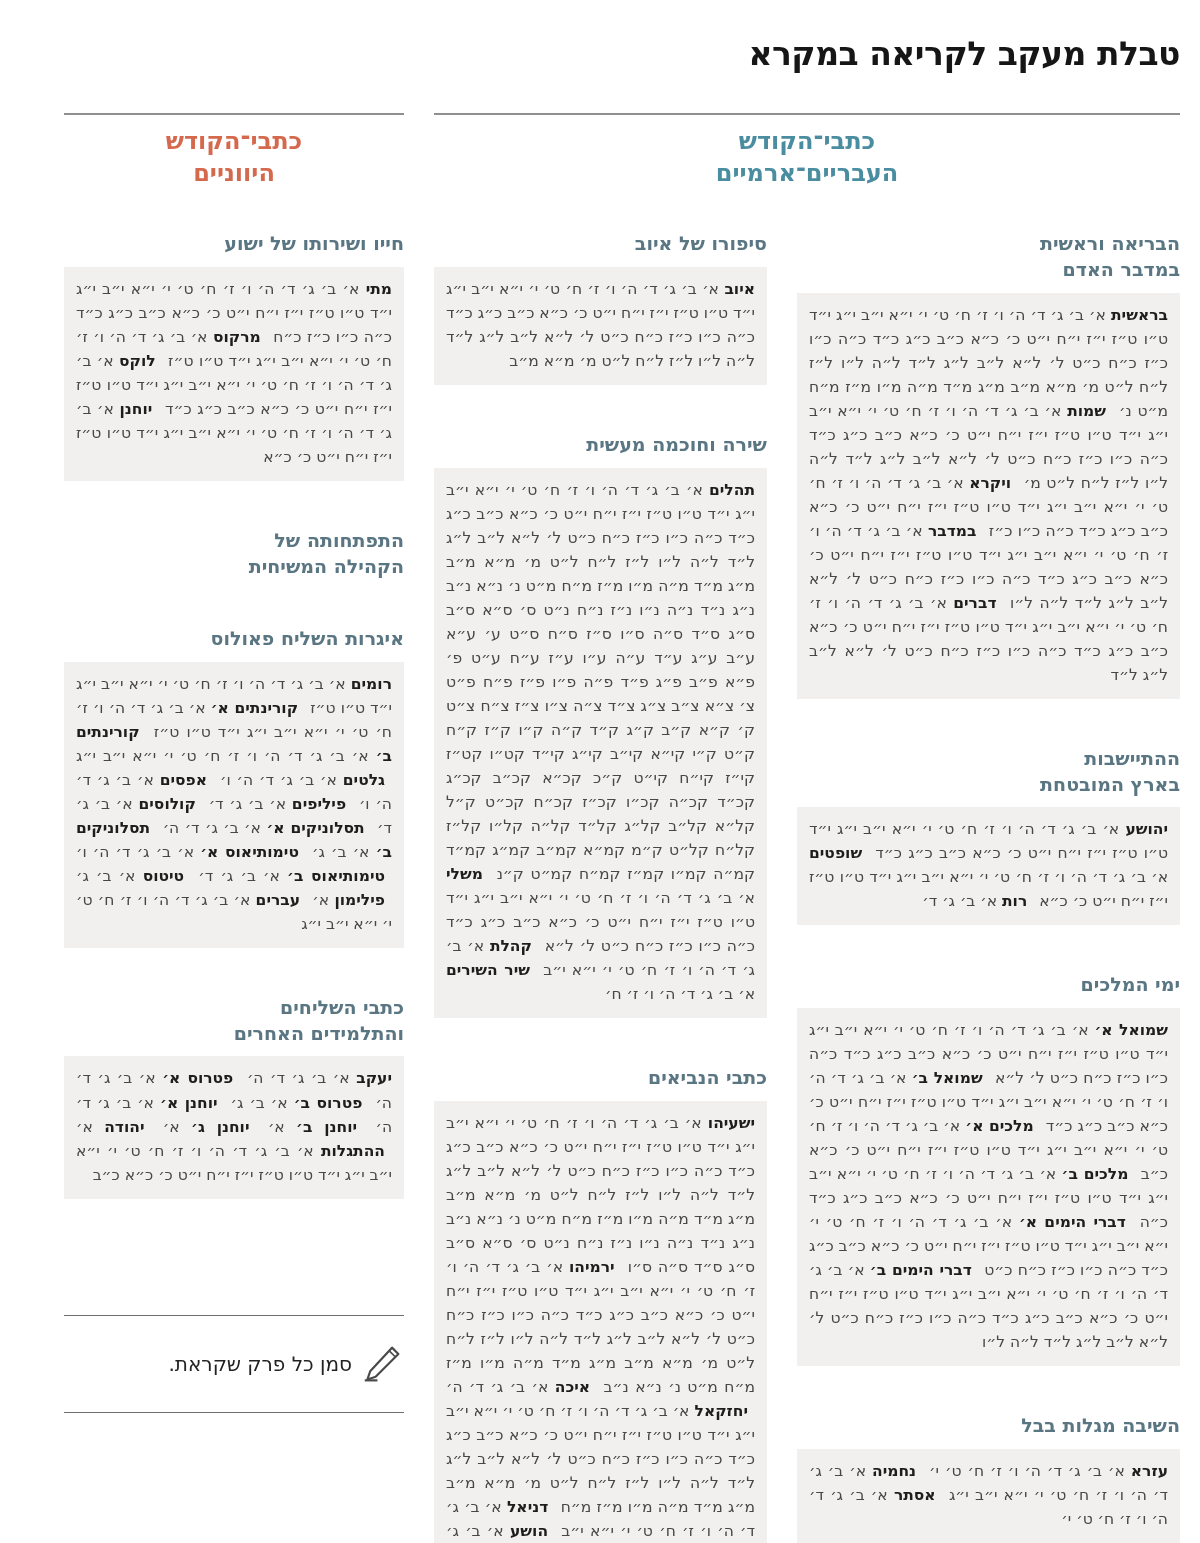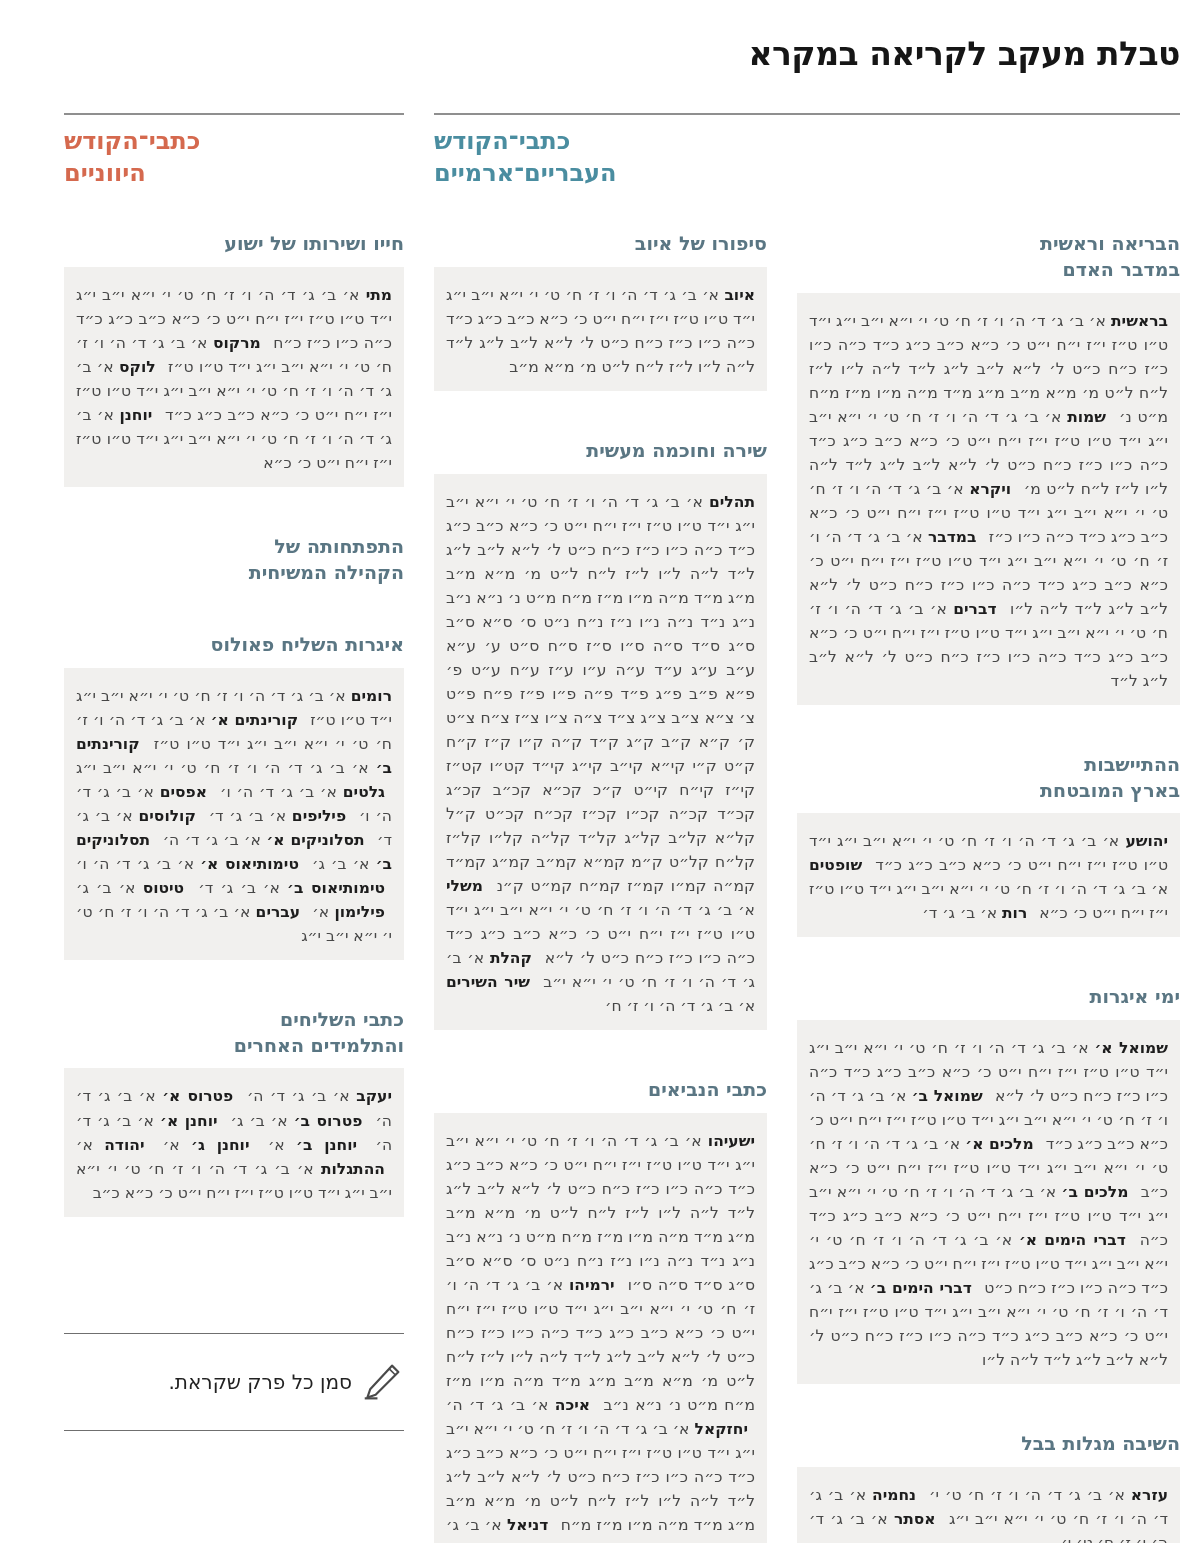--- a/index.html
+++ b/index.html
@@ -26,37 +26,37 @@
     letter-spacing:-0.5px;
   }
   .header-row{
     display:flex;gap:30px;margin-top:40px;
   }
   .hgroup{border-top:2px solid var(--rule);padding-top:11px;}
   .hgroup-heb{width:746px;}
   .hgroup-grk{width:340px;}
   .col-header{
     margin:0;font-size:24px;font-weight:700;line-height:1.32;
-    white-space:pre-line;text-align:left;
+    white-space:pre-line;text-align:center;
   }
   .col-header.heb{color:var(--hebrew-header);}
   .col-header.grk{color:var(--greek-header);}
   .columns{display:flex;gap:30px;margin-top:42px;}
   .col{flex:none;}
   .col-hebrew{width:383px;}
   .col-middle{width:333px;}
   .col-greek{width:340px;}
   section.section{margin:0 0 47px 0;}
   h3.sec-title{
     margin:0 0 10px 0;color:var(--section-header);
     font-size:19px;font-weight:700;line-height:1.35;white-space:pre-line;
   }
   .block{
     background:var(--block-bg);
-    padding:16px 12px 12px 12px;
+    padding:10px 12px 12px 12px;
     font-size:15.5px;line-height:1.55;color:var(--body-text);
     text-align:justify;
   }
   .bname{font-weight:700;color:var(--book-name);}
   .book + .book, .bgap{padding-right:7px;}
   .footer-note{
     margin-top:116px;
     border-top:1px solid var(--note-rule);
     border-bottom:1px solid var(--note-rule);
     padding:28px 2px;
@@ -90,21 +90,21 @@
             <h3 class="sec-title">הבריאה וראשית
 במדבר האדם</h3>
             <div class="block"><span class="book"><b class="bname">בראשית</b><span class="chapters"> א׳ ב׳ ג׳ ד׳ ה׳ ו׳ ז׳ ח׳ ט׳ י׳ י״א י״ב י״ג י״ד ט״ו ט״ז י״ז י״ח י״ט כ׳ כ״א כ״ב כ״ג כ״ד כ״ה כ״ו כ״ז כ״ח כ״ט ל׳ ל״א ל״ב ל״ג ל״ד ל״ה ל״ו ל״ז ל״ח ל״ט מ׳ מ״א מ״ב מ״ג מ״ד מ״ה מ״ו מ״ז מ״ח מ״ט נ׳</span></span> <span class="book"><b class="bname">שמות</b><span class="chapters"> א׳ ב׳ ג׳ ד׳ ה׳ ו׳ ז׳ ח׳ ט׳ י׳ י״א י״ב י״ג י״ד ט״ו ט״ז י״ז י״ח י״ט כ׳ כ״א כ״ב כ״ג כ״ד כ״ה כ״ו כ״ז כ״ח כ״ט ל׳ ל״א ל״ב ל״ג ל״ד ל״ה ל״ו ל״ז ל״ח ל״ט מ׳</span></span> <span class="book"><b class="bname">ויקרא</b><span class="chapters"> א׳ ב׳ ג׳ ד׳ ה׳ ו׳ ז׳ ח׳ ט׳ י׳ י״א י״ב י״ג י״ד ט״ו ט״ז י״ז י״ח י״ט כ׳ כ״א כ״ב כ״ג כ״ד כ״ה כ״ו כ״ז</span></span> <span class="book"><b class="bname">במדבר</b><span class="chapters"> א׳ ב׳ ג׳ ד׳ ה׳ ו׳ ז׳ ח׳ ט׳ י׳ י״א י״ב י״ג י״ד ט״ו ט״ז י״ז י״ח י״ט כ׳ כ״א כ״ב כ״ג כ״ד כ״ה כ״ו כ״ז כ״ח כ״ט ל׳ ל״א ל״ב ל״ג ל״ד ל״ה ל״ו</span></span> <span class="book"><b class="bname">דברים</b><span class="chapters"> א׳ ב׳ ג׳ ד׳ ה׳ ו׳ ז׳ ח׳ ט׳ י׳ י״א י״ב י״ג י״ד ט״ו ט״ז י״ז י״ח י״ט כ׳ כ״א כ״ב כ״ג כ״ד כ״ה כ״ו כ״ז כ״ח כ״ט ל׳ ל״א ל״ב ל״ג ל״ד</span></span></div>
           </section>
           <section class="section">
             <h3 class="sec-title">ההתיישבות
 בארץ המובטחת</h3>
             <div class="block"><span class="book"><b class="bname">יהושע</b><span class="chapters"> א׳ ב׳ ג׳ ד׳ ה׳ ו׳ ז׳ ח׳ ט׳ י׳ י״א י״ב י״ג י״ד ט״ו ט״ז י״ז י״ח י״ט כ׳ כ״א כ״ב כ״ג כ״ד</span></span> <span class="book"><b class="bname">שופטים</b><span class="chapters"> א׳ ב׳ ג׳ ד׳ ה׳ ו׳ ז׳ ח׳ ט׳ י׳ י״א י״ב י״ג י״ד ט״ו ט״ז י״ז י״ח י״ט כ׳ כ״א</span></span> <span class="book"><b class="bname">רות</b><span class="chapters"> א׳ ב׳ ג׳ ד׳</span></span></div>
           </section>
           <section class="section">
-            <h3 class="sec-title">ימי איגרות</h3>
+            <h3 class="sec-title">ימי המלכים</h3>
             <div class="block"><span class="book"><b class="bname">שמואל א׳</b><span class="chapters"> א׳ ב׳ ג׳ ד׳ ה׳ ו׳ ז׳ ח׳ ט׳ י׳ י״א י״ב י״ג י״ד ט״ו ט״ז י״ז י״ח י״ט כ׳ כ״א כ״ב כ״ג כ״ד כ״ה כ״ו כ״ז כ״ח כ״ט ל׳ ל״א</span></span> <span class="book"><b class="bname">שמואל ב׳</b><span class="chapters"> א׳ ב׳ ג׳ ד׳ ה׳ ו׳ ז׳ ח׳ ט׳ י׳ י״א י״ב י״ג י״ד ט״ו ט״ז י״ז י״ח י״ט כ׳ כ״א כ״ב כ״ג כ״ד</span></span> <span class="book"><b class="bname">מלכים א׳</b><span class="chapters"> א׳ ב׳ ג׳ ד׳ ה׳ ו׳ ז׳ ח׳ ט׳ י׳ י״א י״ב י״ג י״ד ט״ו ט״ז י״ז י״ח י״ט כ׳ כ״א כ״ב</span></span> <span class="book"><b class="bname">מלכים ב׳</b><span class="chapters"> א׳ ב׳ ג׳ ד׳ ה׳ ו׳ ז׳ ח׳ ט׳ י׳ י״א י״ב י״ג י״ד ט״ו ט״ז י״ז י״ח י״ט כ׳ כ״א כ״ב כ״ג כ״ד כ״ה</span></span> <span class="book"><b class="bname">דברי הימים א׳</b><span class="chapters"> א׳ ב׳ ג׳ ד׳ ה׳ ו׳ ז׳ ח׳ ט׳ י׳ י״א י״ב י״ג י״ד ט״ו ט״ז י״ז י״ח י״ט כ׳ כ״א כ״ב כ״ג כ״ד כ״ה כ״ו כ״ז כ״ח כ״ט</span></span> <span class="book"><b class="bname">דברי הימים ב׳</b><span class="chapters"> א׳ ב׳ ג׳ ד׳ ה׳ ו׳ ז׳ ח׳ ט׳ י׳ י״א י״ב י״ג י״ד ט״ו ט״ז י״ז י״ח י״ט כ׳ כ״א כ״ב כ״ג כ״ד כ״ה כ״ו כ״ז כ״ח כ״ט ל׳ ל״א ל״ב ל״ג ל״ד ל״ה ל״ו</span></span></div>
           </section>
           <section class="section">
             <h3 class="sec-title">השיבה מגלות בבל</h3>
             <div class="block"><span class="book"><b class="bname">עזרא</b><span class="chapters"> א׳ ב׳ ג׳ ד׳ ה׳ ו׳ ז׳ ח׳ ט׳ י׳</span></span> <span class="book"><b class="bname">נחמיה</b><span class="chapters"> א׳ ב׳ ג׳ ד׳ ה׳ ו׳ ז׳ ח׳ ט׳ י׳ י״א י״ב י״ג</span></span> <span class="book"><b class="bname">אסתר</b><span class="chapters"> א׳ ב׳ ג׳ ד׳ ה׳ ו׳ ז׳ ח׳ ט׳ י׳</span></span></div>
           </section>
         </div>
     </div>
     <div class="col col-middle">
       <div class="sections">

